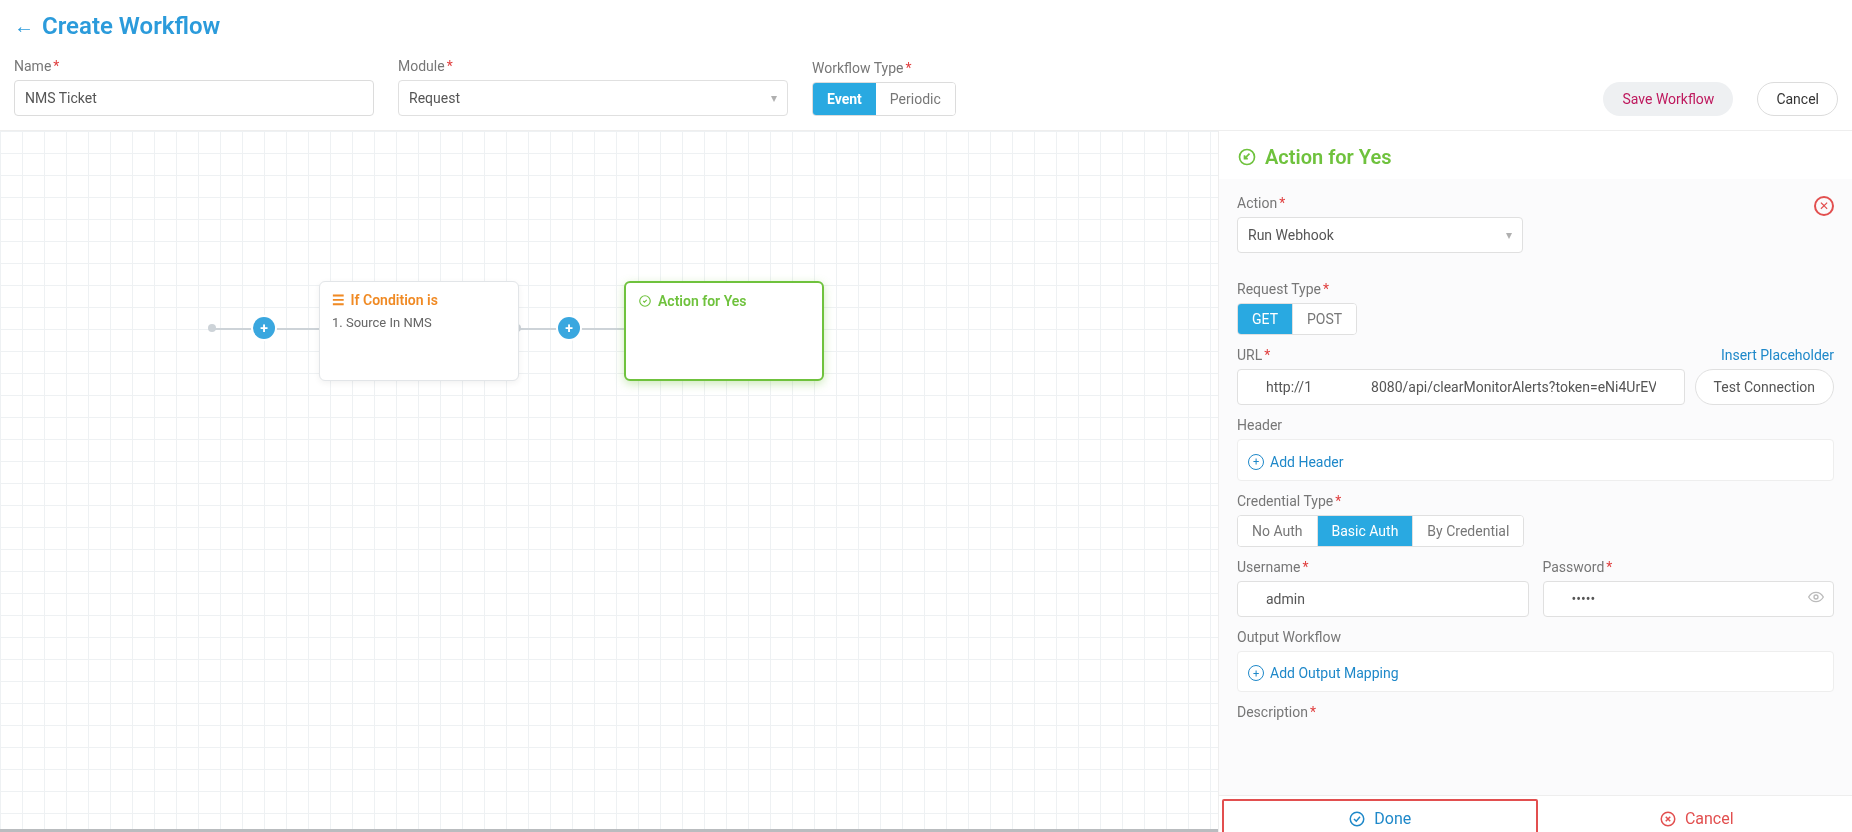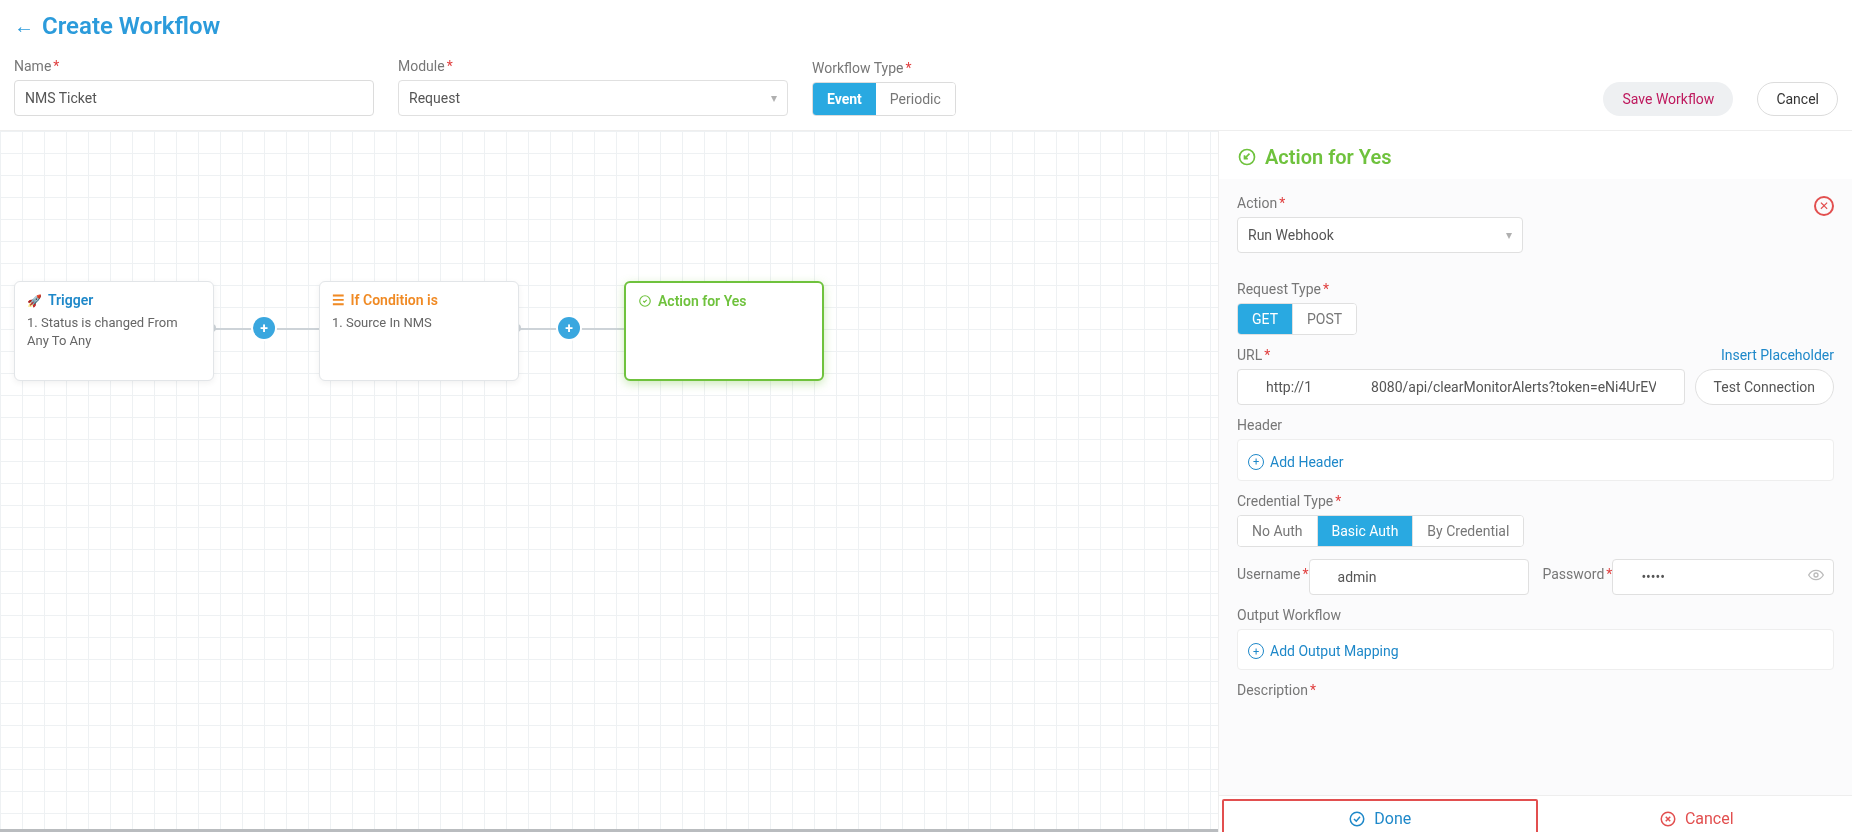--- a/index.html
+++ b/index.html
@@ -41,21 +41,21 @@
   .add-node { position:absolute; width:22px; height:22px; background:#3aa7df; color:#fff; border-radius:50%; display:flex; align-items:center; justify-content:center; font-size:14px; font-weight:700; cursor:pointer; box-shadow:0 0 0 2px #fff; }
   .canvas-scroll { position:absolute; left:0; right:0; bottom:0; height:12px; background:#b9bcbf; }
   
   .side-panel { width:634px; border-left:1px solid #eee; display:flex; flex-direction:column; background:#fff; }
   .sp-header { display:flex; align-items:center; gap:8px; padding:14px 18px 10px; }
   .sp-title { color:#6fc23d; font-size:20px; font-weight:600; }
   .sp-body { flex:1; overflow:auto; padding:4px 18px 8px 18px; background:#fbfbfc; }
   .sp-section { margin-top:12px; }
   .sp-label { font-size:14px; color:#777; margin-bottom:6px; display:flex; align-items:center; }
   .sp-row { display:flex; gap:14px; }
-  .sp-col { flex:1; display:flex; flex-direction:row;justify-content:flex-end; }
+  .sp-col { flex:1; display:flex; flex-direction:column;justify-content:flex-end; }
   .close-x { margin-left:auto; width:20px; height:20px; border:2px solid #e24f4f; color:#e24f4f; border-radius:50%; display:flex; align-items:center; justify-content:center; font-size:12px; cursor:pointer; }
   .mini-input { height:36px; border:1px solid #e0e0e0; border-radius:4px; padding:0 28px; font-size:14px; color:#555; width:100%; }
   .link-text { color:#1e88c9; font-size:14px; cursor:pointer; display:inline-flex; align-items:center; gap:6px; }
   .url-row { display:flex; gap:10px; }
   .test-btn { white-space:nowrap; border:1px solid #e0e0e0; border-radius:18px; padding:0 18px; font-size:14px; color:#555; background:#fff; cursor:pointer; display:flex; align-items:center; height:36px;}
   .pwd-wrap { position:relative; }
   .eye { position:absolute; right:10px; top:50%; transform:translateY(-50%); color:#bbb; cursor:pointer; }
   .sp-footer { display:flex; border-top:1px solid #eee; height:46px; }
   .foot-btn { flex:1; display:flex; align-items:center; justify-content:center; gap:8px; font-size:16px; cursor:pointer; }
   .done { color:#1e88c9; border:2px solid #e24f4f; margin:3px; border-radius:2px;}
@@ -105,27 +105,20 @@
 <div class="workspace">
   <div class="canvas">
 
     <div class="connector" style="left:212px; top:197px; width:112px;"></div>
     <div class="conn-dot" style="left:208px; top:193px;"></div>
     <div class="add-node" style="left:253px; top:186px;">+</div>
     <div class="connector" style="left:517px; top:197px; width:112px;"></div>
     <div class="conn-dot" style="left:513px; top:193px;"></div>
     <div class="add-node" style="left:558px; top:186px;">+</div>
 
-    <div class="node trigger" style="left:14px; top:150px;">
-      <div class="n-header">
-          <span class="trigger-icon"></span>
-          <span>Trigger</span>
-        </div>
-      <div class="n-body">1. Status is changed From Any To Any</div>
-    </div>
 
     <div class="node cond" style="left:319px; top:150px;">
       <div class="n-header">
           <span class="cond-icon"></span>
           <span>If Condition is</span>
         </div>
       <div class="n-body">1. Source In NMS</div>
     </div>
 
     <div class="node action-node" style="left:624px; top:150px;">

